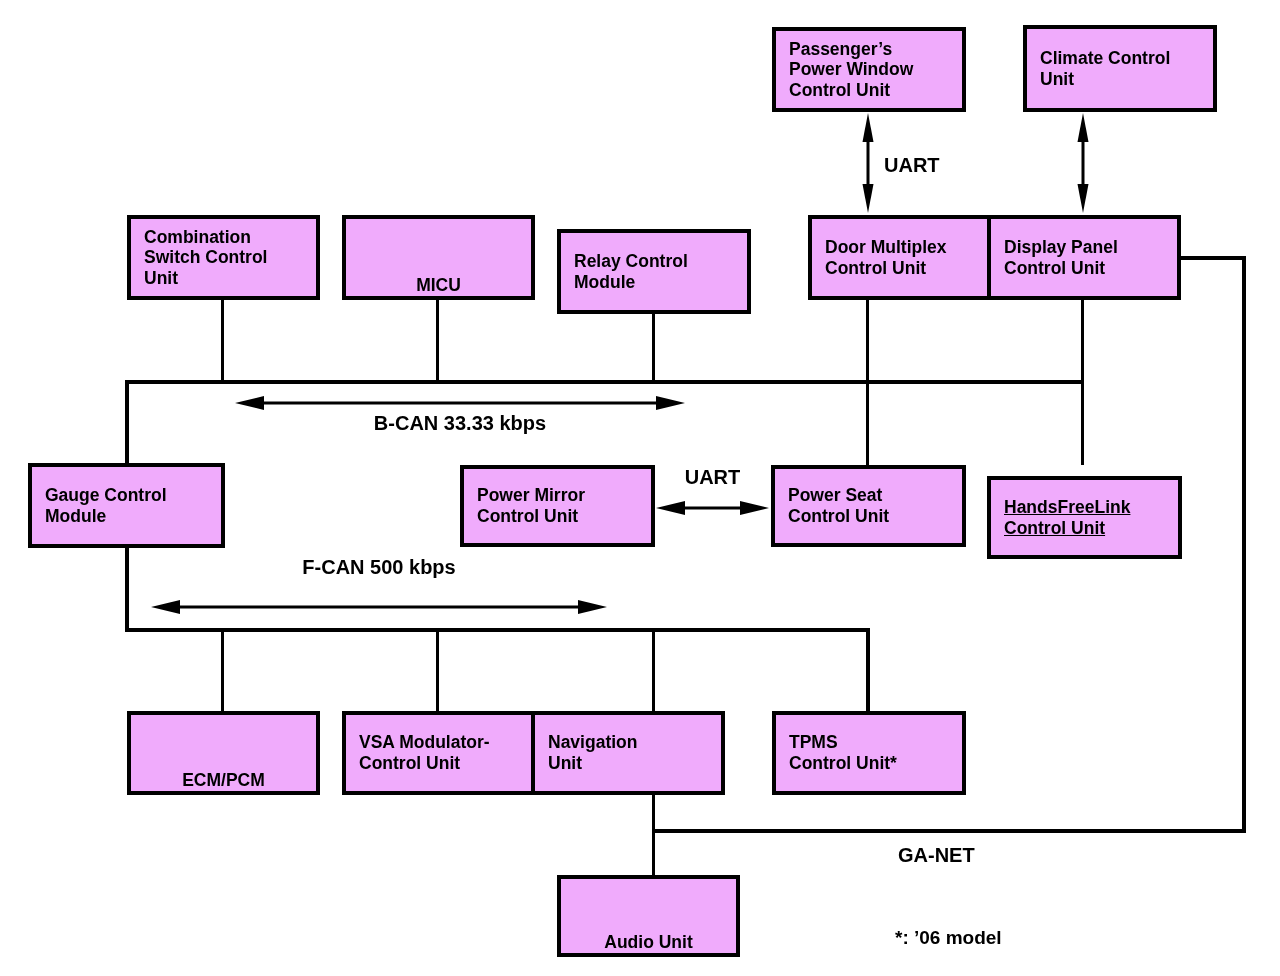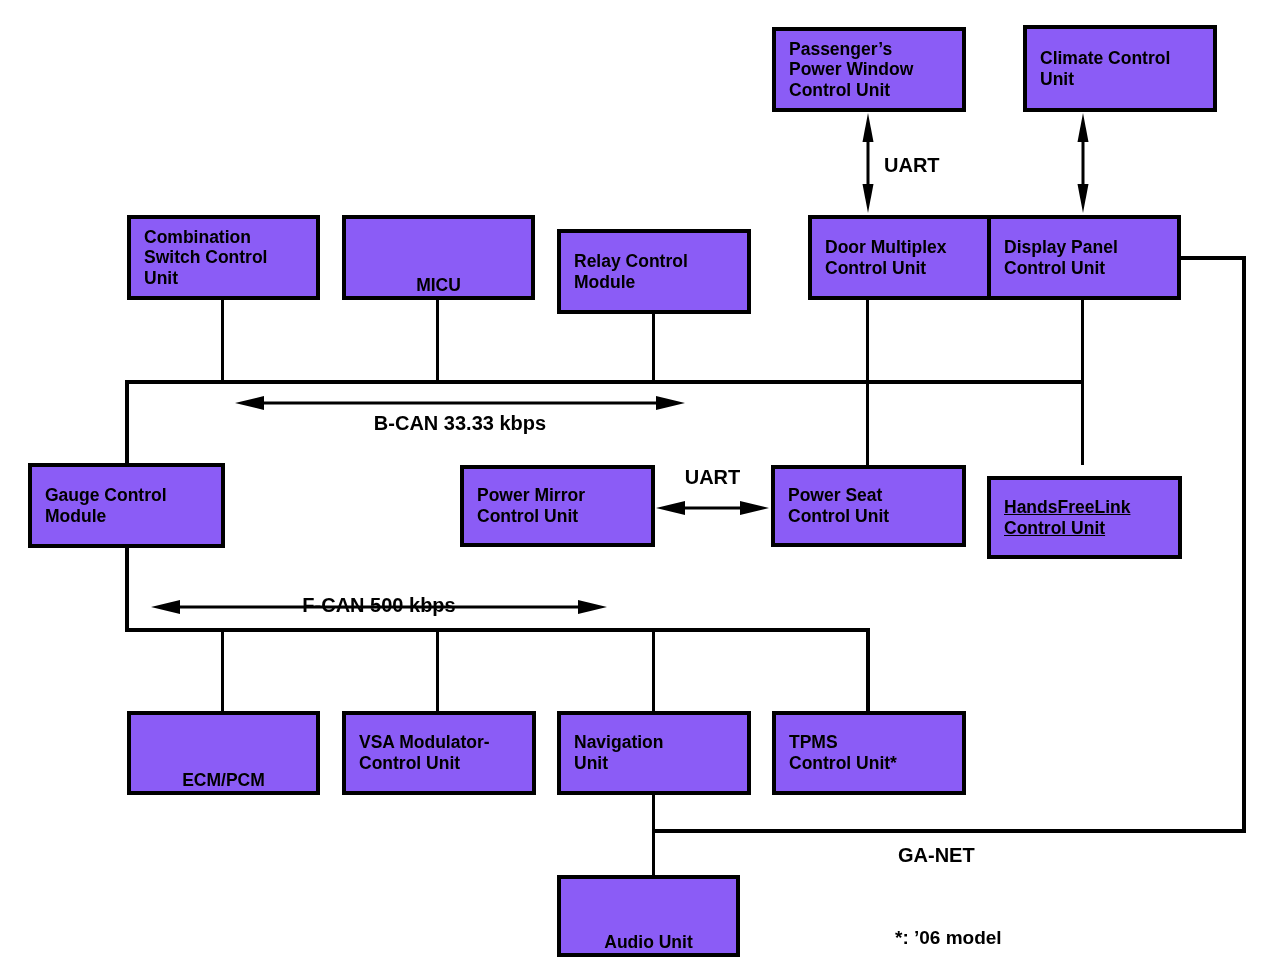--- a/index.html
+++ b/index.html
@@ -6,21 +6,21 @@
   .canvas{
     position:relative;
     width:1280px;height:976px;
     background:#ffffff;
     font-family:"Liberation Sans",sans-serif;
     color:#000;
     overflow:hidden;
   }
   .box{
     position:absolute;
-    background:#8b5cf6;
+    background:#f0abfc;
     border:4px solid #000000;
     box-sizing:border-box;
     display:flex;
     align-items:center;
   }
   .box .box-label{
     font-weight:bold;
     font-size:17.5px;
     line-height:1.18;
     white-space:pre-line;
@@ -86,21 +86,21 @@
   </svg>
   <svg class="arrow-svg" style="left:150px;top:596px;" width="458" height="22" viewBox="0 0 458 22">
     <rect x="22" y="9.5" width="414" height="3" fill="#000"></rect>
     <polygon points="1,11 30,4 30,18" fill="#000"></polygon>
     <polygon points="457,11 428,4 428,18" fill="#000"></polygon>
   </svg>
 
   <div class="bus-label" style="left:884px;top:154px;">UART</div>
   <div class="bus-label centered" style="left:234px;top:412px;width:452px;">B-CAN 33.33 kbps</div>
   <div class="bus-label centered" style="left:655px;top:466px;width:115px;">UART</div>
-  <div class="bus-label centered" style="left:150px;top:594px;width:458px;">F-CAN 500 kbps</div>
+  <div class="bus-label centered" style="left:150px;top:556px;width:458px;">F-CAN 500 kbps</div>
   <div class="bus-label" style="left:898px;top:844px;">GA-NET</div>
   <div class="bus-label" style="left:895px;top:927px;font-size:19px;">*: ’06 model</div>
 
   <div class="box" style="left:772px;top:27px;width:194px;height:85px;">
     <div class="box-label">Passenger’s
 Power Window
 Control Unit</div>
   </div>
   <div class="box" style="left:987px;top:25px;width:194px;height:87px;margin-left:36px;">
     <div class="box-label">Climate Control
@@ -145,21 +145,21 @@
 Control Unit</div>
   </div>
 
   <div class="box center" style="left:127px;top:711px;width:193px;height:84px;">
     <div class="box-label">ECM/PCM</div>
   </div>
   <div class="box" style="left:342px;top:711px;width:194px;height:84px;">
     <div class="box-label">VSA Modulator-
 Control Unit</div>
   </div>
-  <div class="box" style="left:557px;top:711px;width:194px;height:84px;">
+  <div class="box" style="left:531px;top:711px;width:194px;height:84px;">
     <div class="box-label">Navigation
 Unit</div>
   </div>
   <div class="box" style="left:772px;top:711px;width:194px;height:84px;">
     <div class="box-label">TPMS
 Control Unit*</div>
   </div>
 
   <div class="box center" style="left:557px;top:875px;width:183px;height:82px;">
     <div class="box-label">Audio Unit</div>

